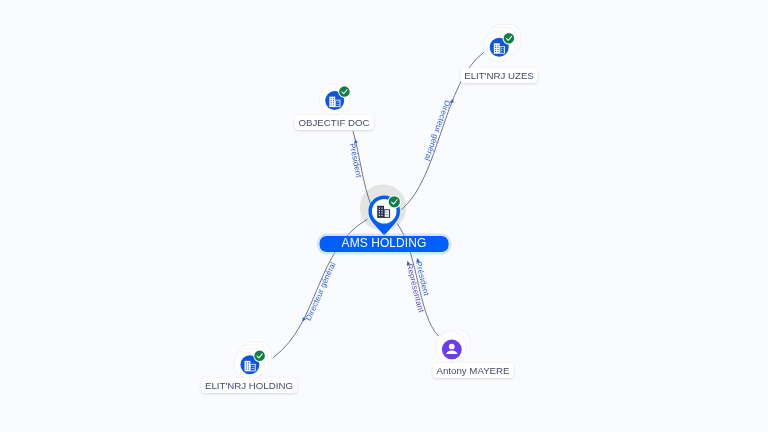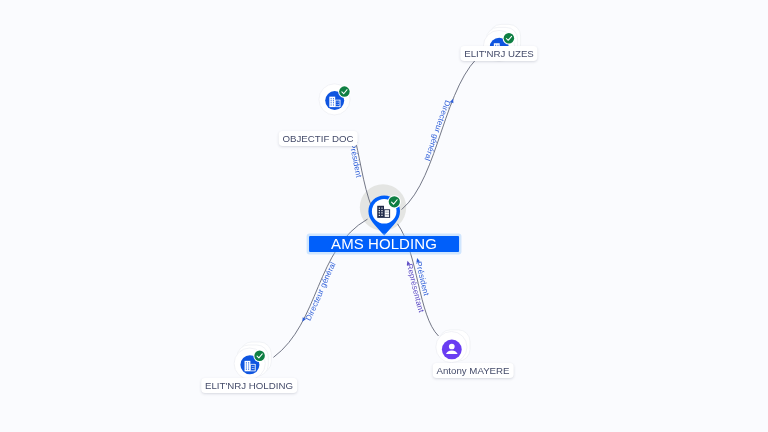--- a/index.html
+++ b/index.html
@@ -6,22 +6,22 @@
   body{width:768px;height:432px;overflow:hidden;background:#fafbfe;
        font-family:"Liberation Sans",sans-serif;-webkit-font-smoothing:antialiased;}
   #stage{position:relative;width:768px;height:432px;}
   svg.graph{position:absolute;left:0;top:0;width:768px;height:432px;overflow:visible;}
   .edge-path{fill:none;stroke:#5a5f70;stroke-width:.85;}
   .edge-label{font-size:8.0px;font-family:"Liberation Sans",sans-serif;letter-spacing:.1px;}
   .nodelabel{position:absolute;background:#fff;border-radius:4px;
      box-shadow:0 1px 2.6px rgba(40,50,80,.17);
      color:#454c6a;font-size:9.7px;line-height:9.8px;white-space:nowrap;
      padding:2.6px 3.8px;transform:translateX(-50%);}
-  .nodelabel.primary{background:#005ffa;color:#fff;font-size:15px;padding:3.0px 22px;
-     border-radius:1px;letter-spacing:.08px;
+  .nodelabel.primary{background:#005ffa;color:#fff;font-size:12px;padding:3.0px 22px;
+     border-radius:7px;letter-spacing:.08px;
      box-shadow:0 0 0 2.4px rgba(150,200,255,.42);}
 </style>
 </head>
 <body>
 
 <div id="stage">
   <svg class="graph" id="gsvg" viewBox="0 0 768 432">
       <defs>
         <path id="lpe1" d="M 353.0,131.3 C 360.2,156.6 362.4,183.6 372.1,208.3" fill="none"></path>
         <path id="lpe2" d="M 483.8,52.3 C 443.5,82.0 439.6,177.5 401.6,209.6" fill="none"></path>
@@ -184,18 +184,18 @@
           <circle cx="451.79999999999995" cy="349.40000000000003" r="9.9" fill="#6a3df2"></circle>
           <g transform="translate(442.9,340.50000000000006) scale(0.7416666666666667)">
             <circle cx="12" cy="8.1" r="3.85" fill="#ffffff"></circle>
             <path d="M12 13.6 c-4.1 0 -7.0 2.2 -7.8 4.6 h15.6 c-0.8 -2.4 -3.7 -4.6 -7.8 -4.6 Z" fill="#ffffff"></path>
           </g>
         </g>
       </g>
     </svg>
   <div id="nodes">
       <div class="nodelabel primary" style="left: 384px; top: 236px;">AMS HOLDING</div>
-      <div class="nodelabel" style="left: 318px; top: 115px; margin-top: 16px;">OBJECTIF DOC</div>
-      <div class="nodelabel" style="left: 499px; top: 46px;">ELIT'NRJ UZES</div>
+      <div class="nodelabel" style="left: 334px; top: 115px;">OBJECTIF DOC</div>
+      <div class="nodelabel" style="left: 499px; top: 68px;">ELIT'NRJ UZES</div>
       <div class="nodelabel" style="left: 249px; top: 378px;">ELIT'NRJ HOLDING</div>
       <div class="nodelabel" style="left: 473px; top: 363px;">Antony MAYERE</div>
     </div>
 </div>
 
 </body></html>

